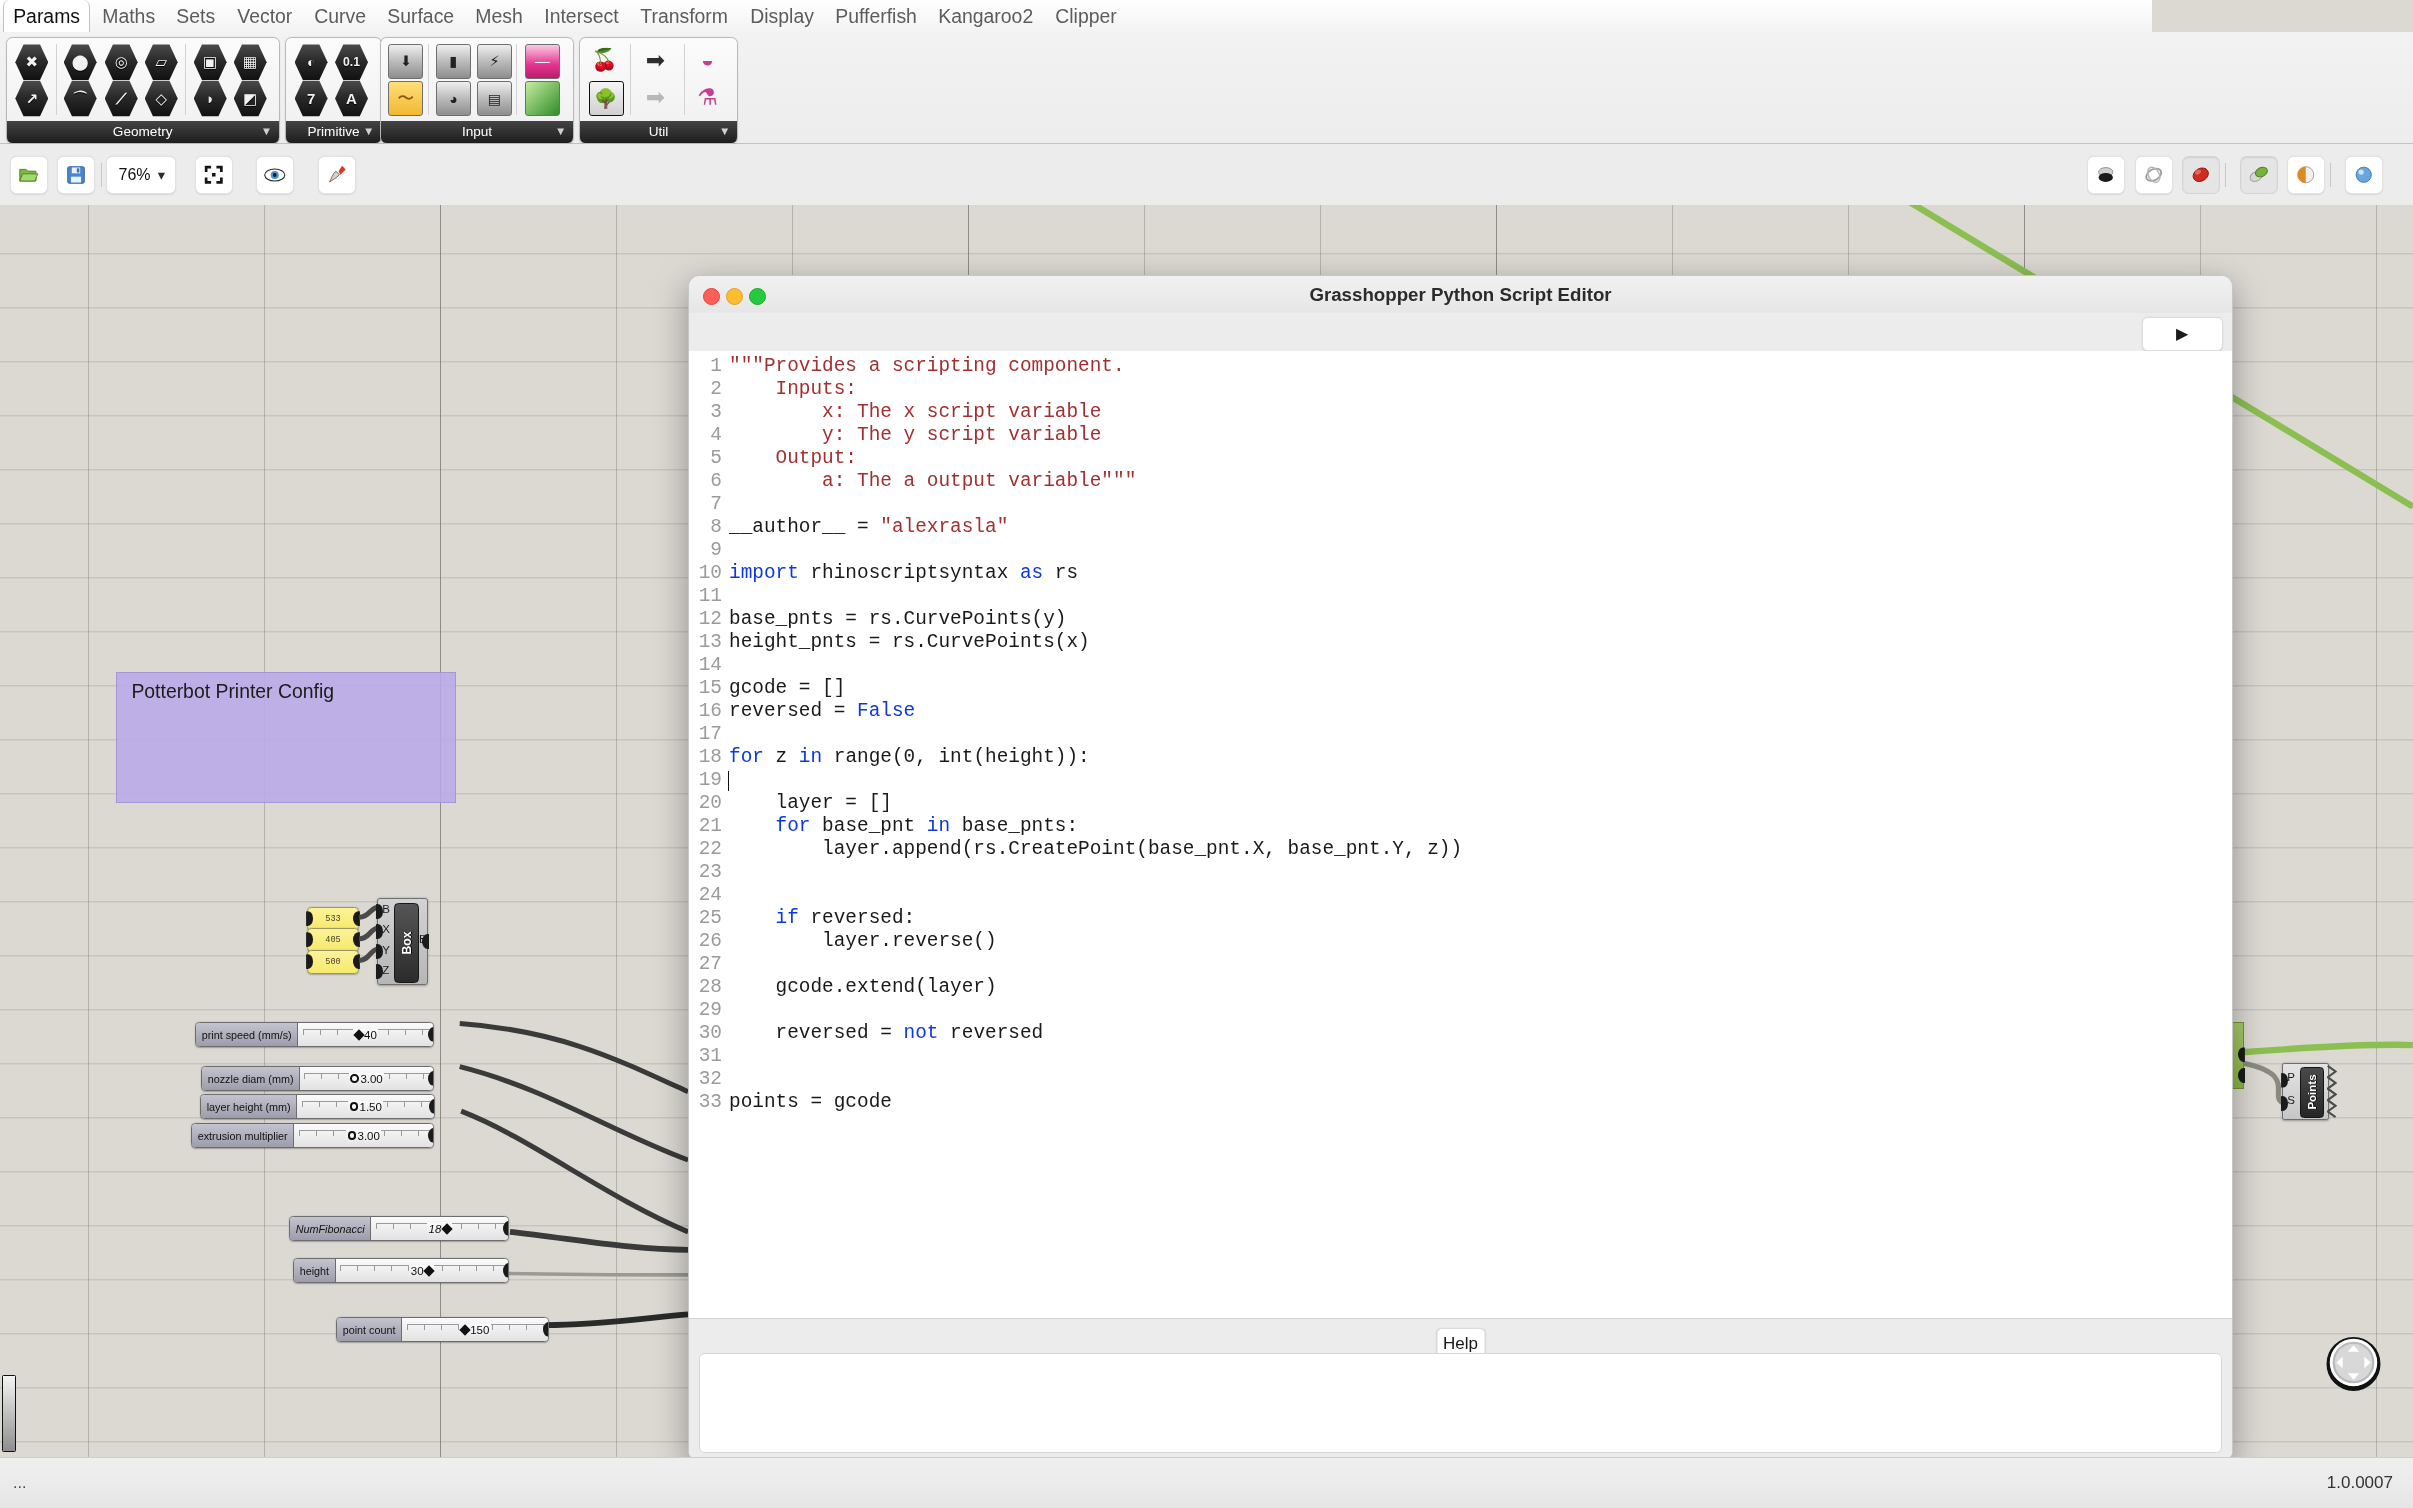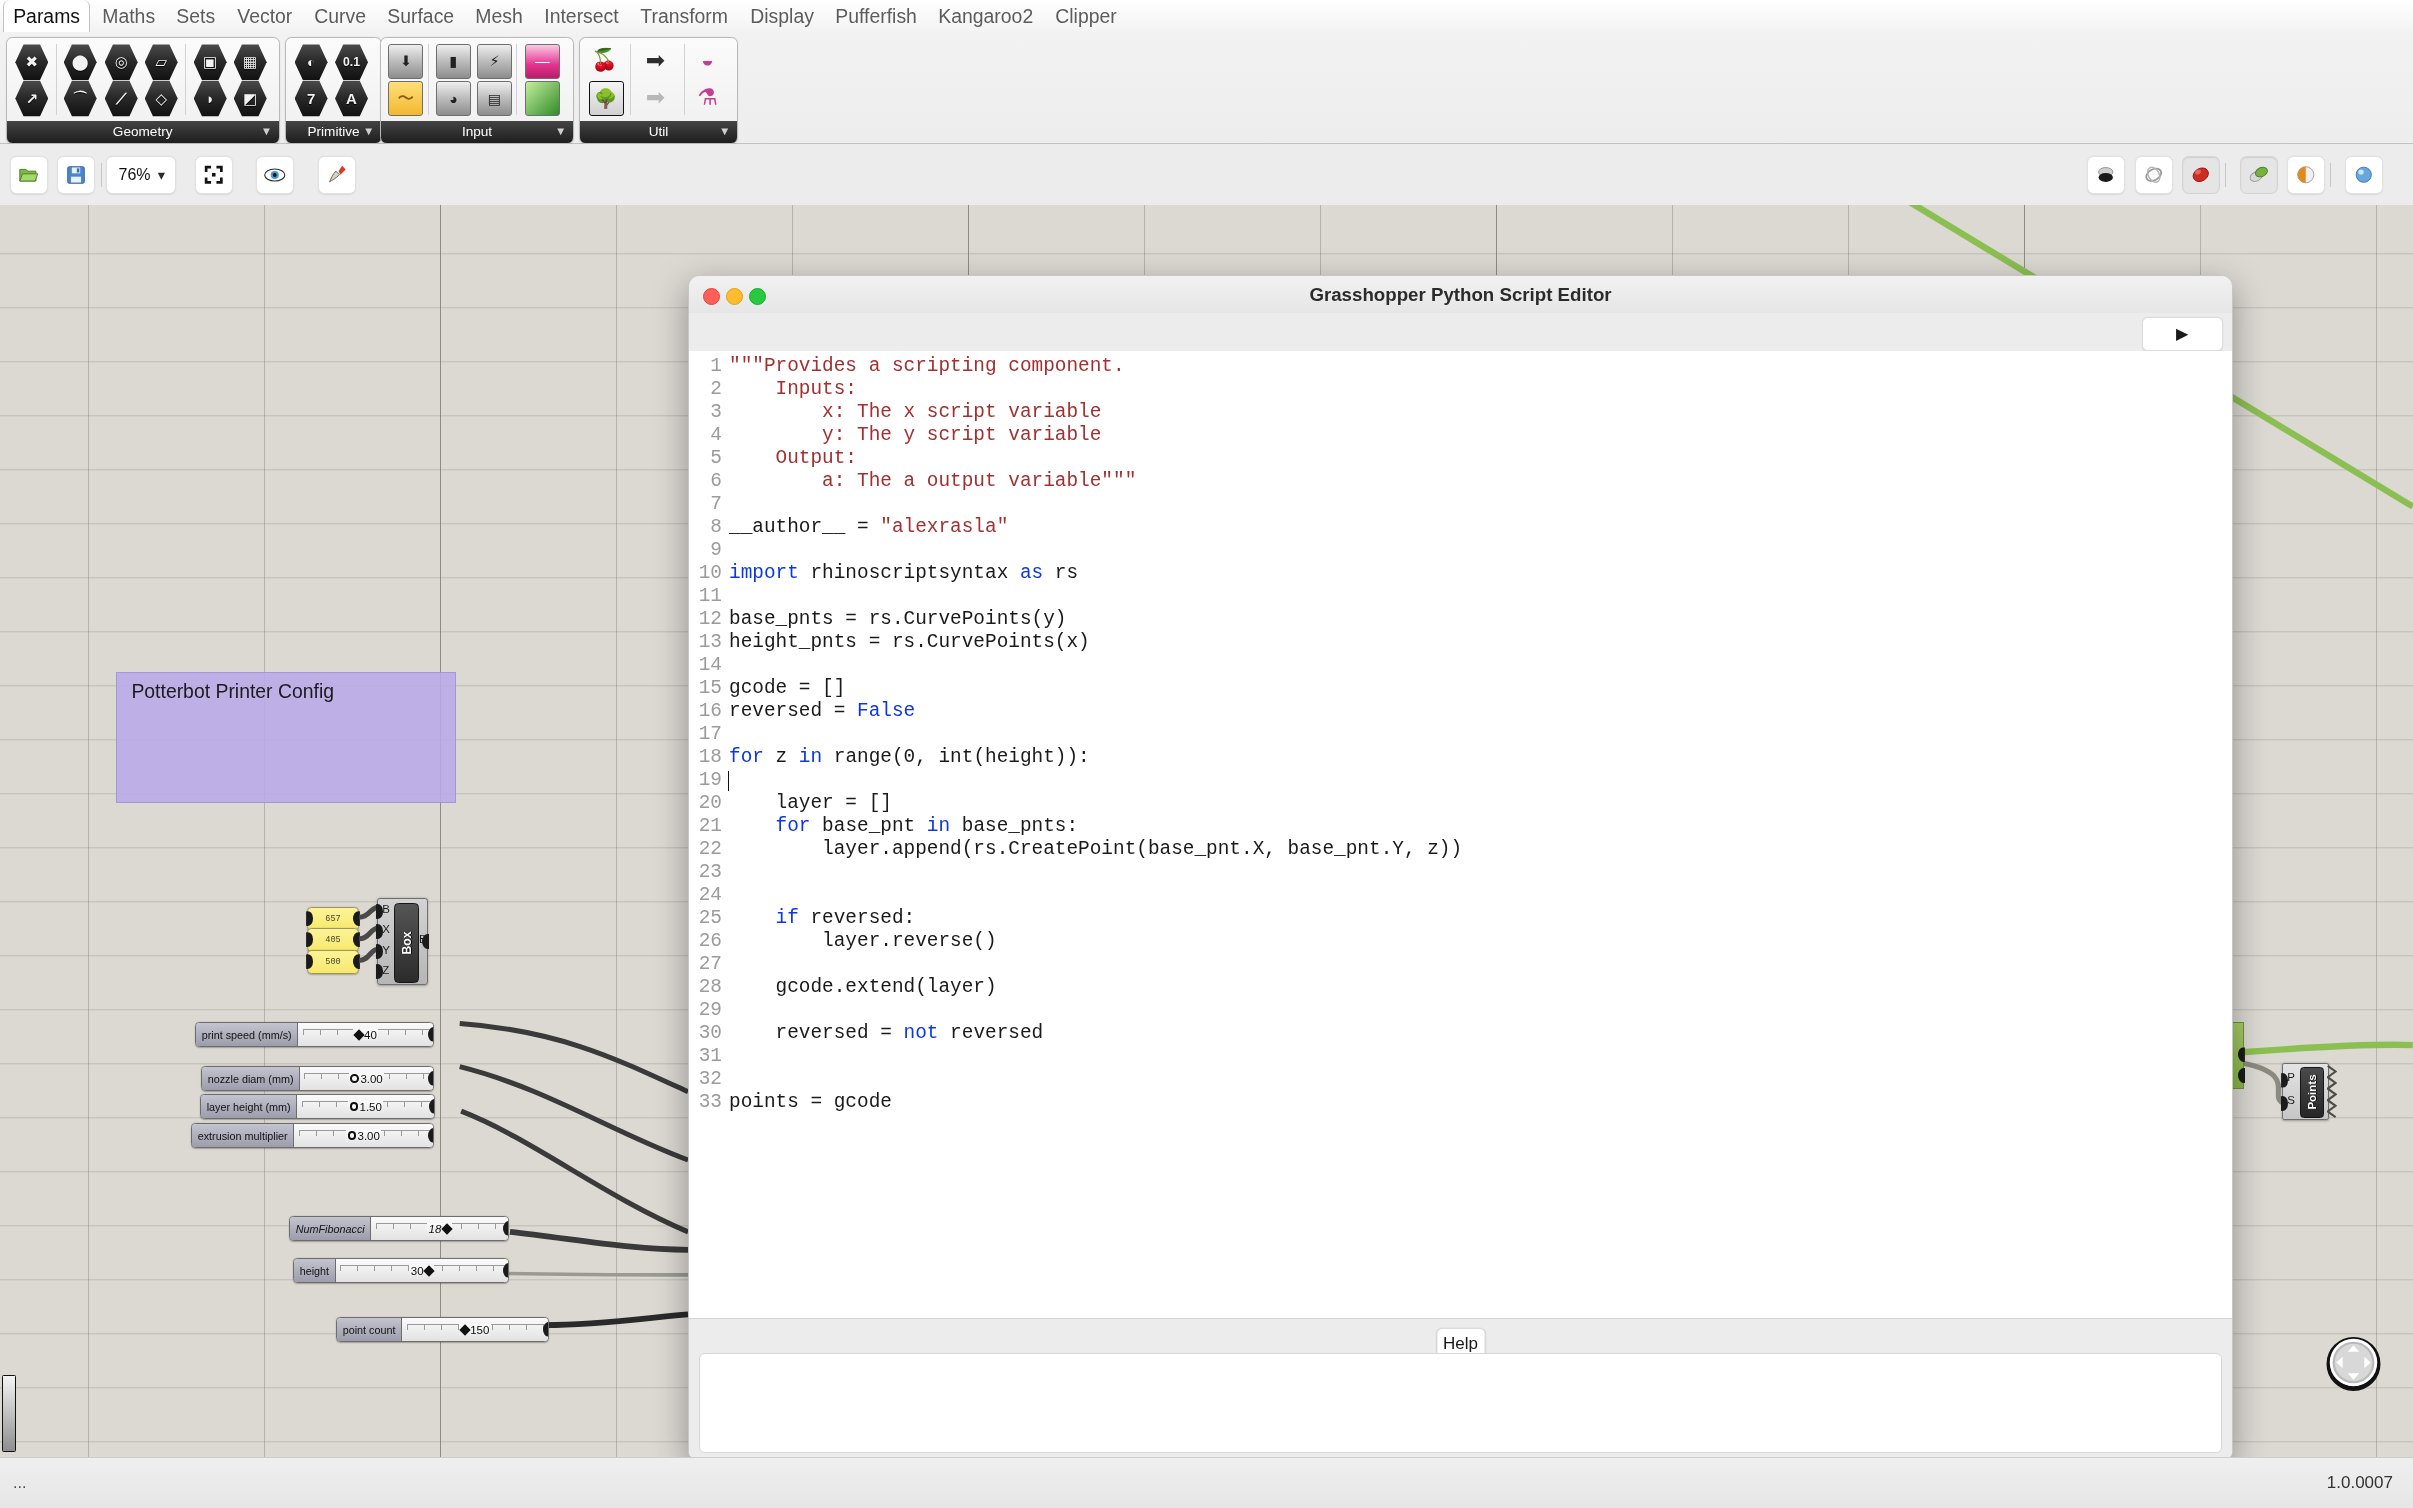--- a/index.html
+++ b/index.html
@@ -5,21 +5,21 @@
   html,body{margin:0;padding:0;}
   body{
     width:2413px;height:1508px;overflow:hidden;position:relative;
     background:#dcd9d3;
     font-family:"Liberation Sans","DejaVu Sans",sans-serif;
     -webkit-font-smoothing:antialiased;
   }
 
   
   #ribbon-tabs{
-    position:absolute;left:0;top:0;width:2413px;height:32px;
+    position:absolute;left:0;top:0;width:2152px;height:32px;
     background:linear-gradient(#ffffff,#f3f3f3);
     border-bottom:0.7px solid #c9c9c9;
   }
   .tab{
     position:absolute;top:0;height:32px;line-height:32px;
     font-size:19.4px;color:#5c5c5c;padding:0 9.3px;cursor:default;white-space:nowrap;
   }
   .tab.active{
     color:#111;background:#ffffff;
     border:0.7px solid #c2c2c2;border-bottom:none;border-top:none;
@@ -495,21 +495,21 @@
     <path d="M710 1430 C800 1440 880 1455 958 1455" stroke="#3a3a3a" stroke-width="8" fill="none"></path>
     <path d="M705 1488 C800 1490 880 1490 958 1490" stroke="#9a9a94" stroke-width="5" fill="none"></path>
     <path d="M760 1560 C830 1560 900 1550 958 1545" stroke="#2a2a2a" stroke-width="8" fill="none"></path>
   </svg>
 
   <div id="gh-group">
     <div id="gh-group-title">Potterbot Printer Config</div>
   </div>
 
   <div class="ypanel" style="left:307px;top:702px;">
-    <span>657</span>
+    <span>533</span>
     <span class="port left"></span>
     <span class="port right"></span>
   </div>
   <div class="ypanel" style="left:307px;top:723px;">
     <span>405</span>
     <span class="port left"></span>
     <span class="port right"></span>
   </div>
   <div class="ypanel" style="left:307px;top:745px;">
     <span>500</span>

